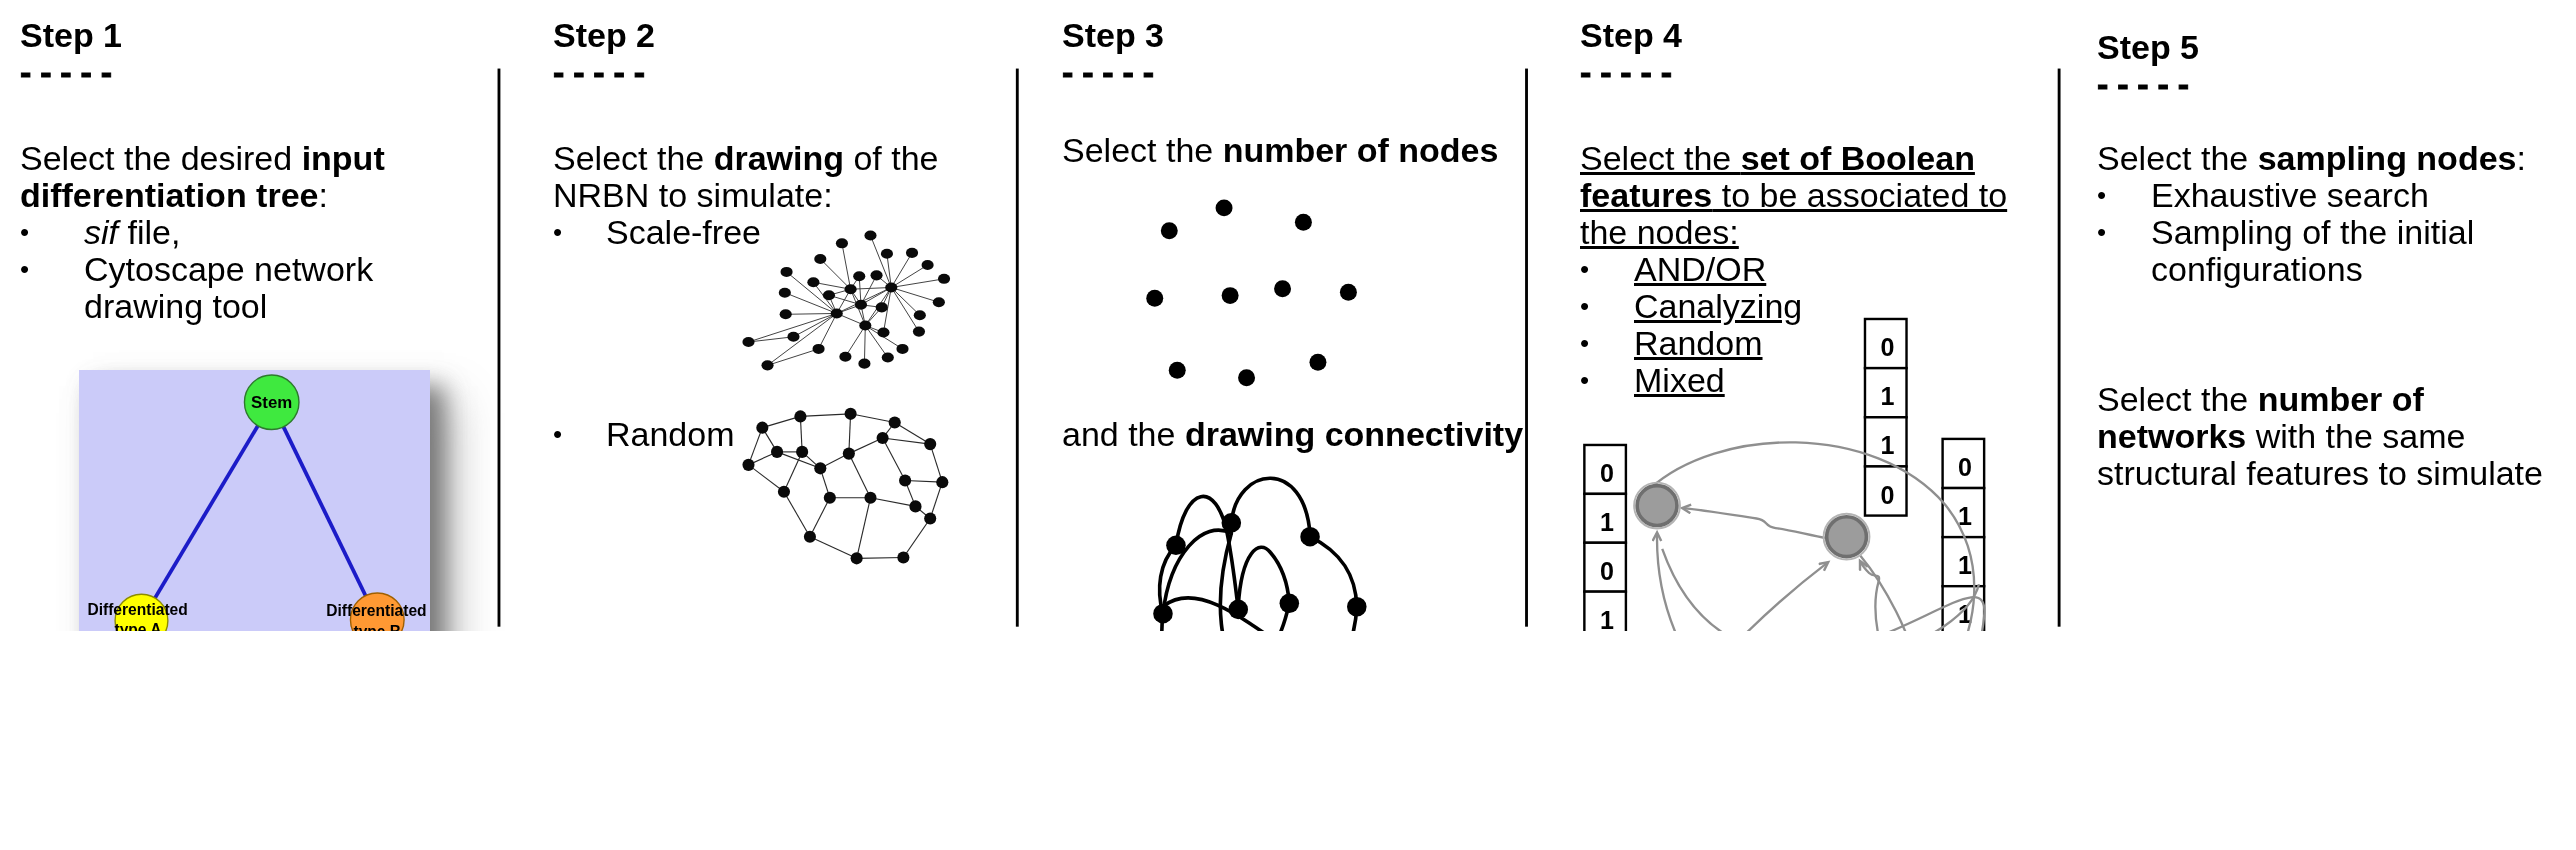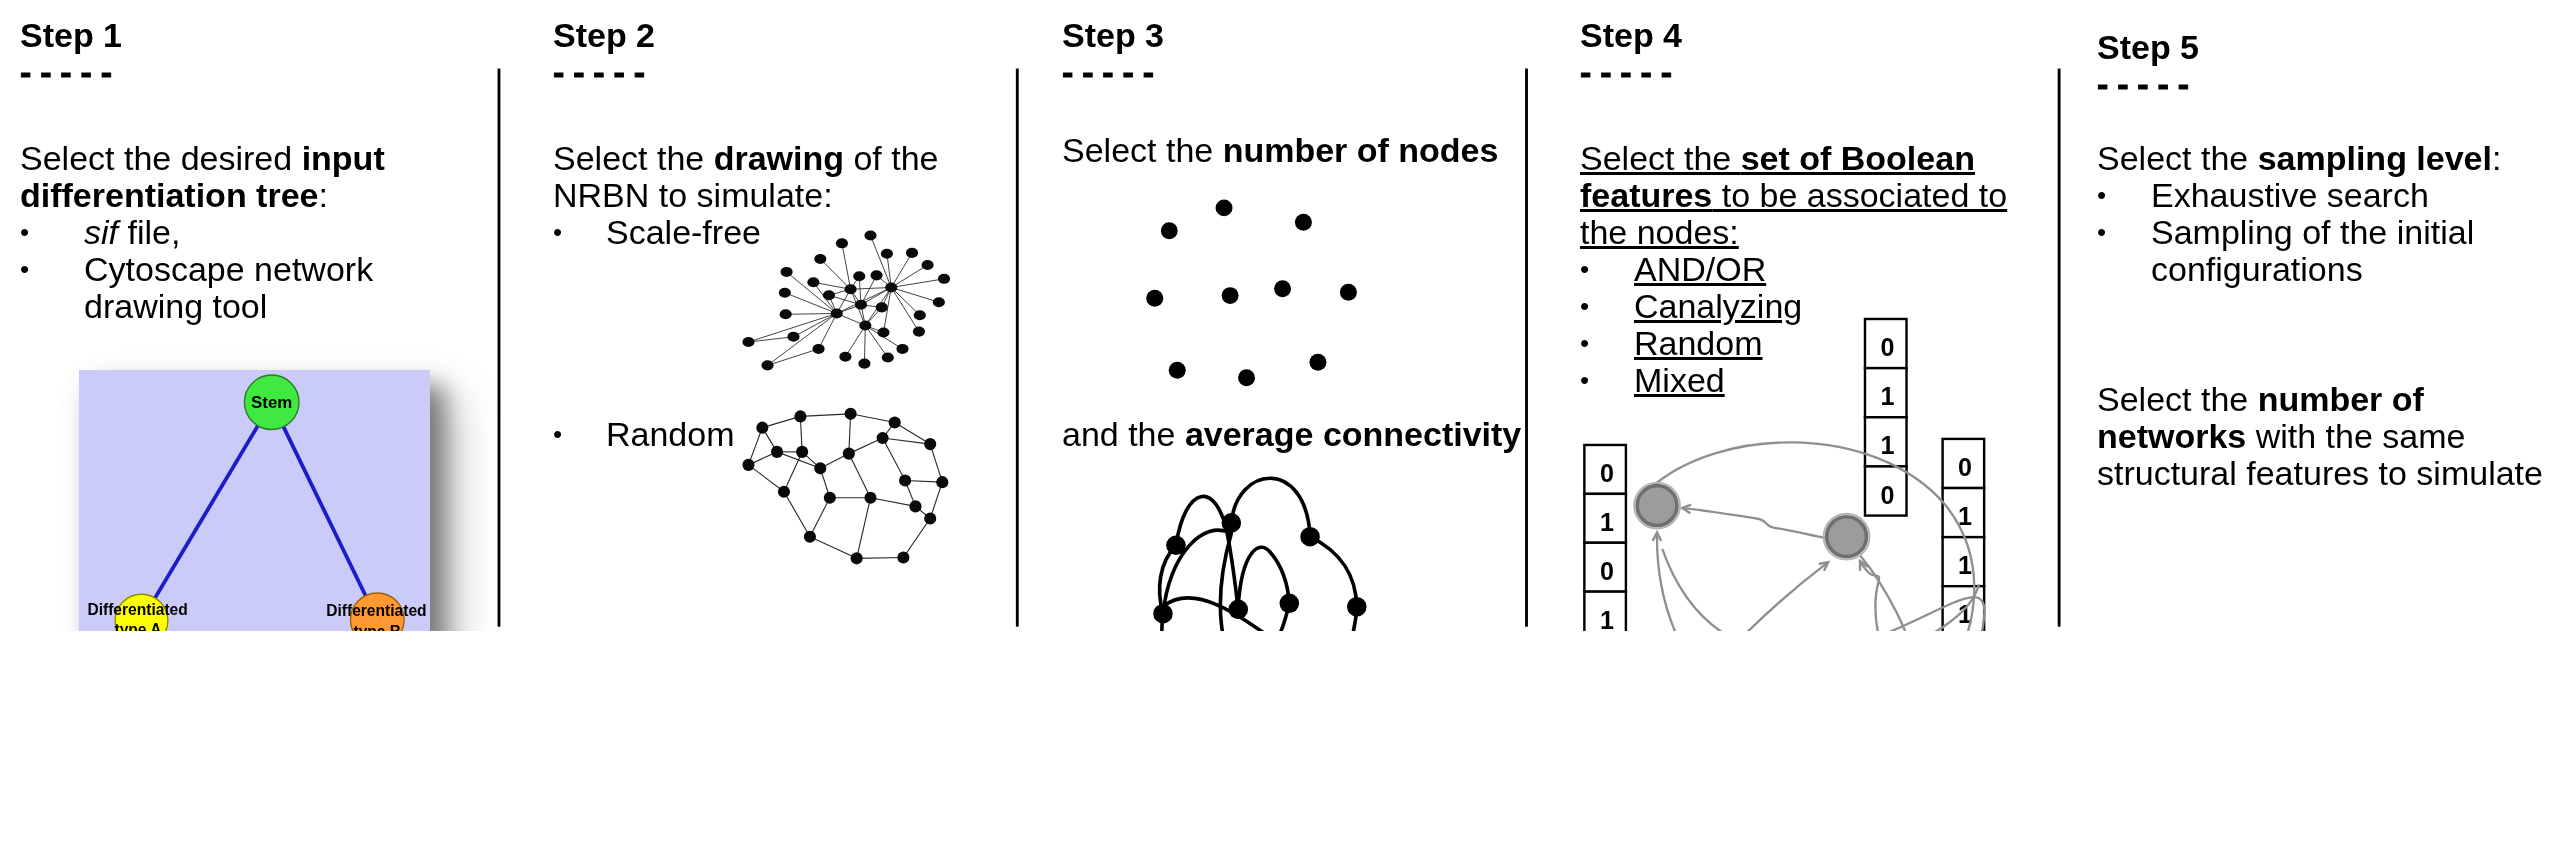--- a/index.html
+++ b/index.html
@@ -36,37 +36,37 @@
 </div>
 <div class="abs" style="left:553px;top:416px;">
   <div class="bl" style="padding-left:53px;"><span class="bu">•</span>Random</div>
 </div>
 
 <div class="abs" style="left:1062px;top:17.3px;"><b>Step 3<br><span class="dsh">- - - - -</span></b></div>
 <div class="abs" style="left:1062px;top:132px;">
   Select the <b>number of nodes</b>
 </div>
 <div class="abs" style="left:1062px;top:416px;">
-  and the <b>average connectivity</b>
+  and the <b>drawing connectivity</b>
 </div>
 
 <div class="abs" style="left:1580px;top:17.3px;"><b>Step 4<br><span class="dsh">- - - - -</span></b></div>
 <div class="abs" style="left:1580px;top:140px;text-decoration:underline;">
   Select the <b>set of Boolean</b><br>
   <b>features</b> to be associated to<br>
   the nodes:
   <div class="bl" style="padding-left:54px;"><span class="bu">•</span>AND/OR</div>
   <div class="bl" style="padding-left:54px;"><span class="bu">•</span>Canalyzing</div>
   <div class="bl" style="padding-left:54px;"><span class="bu">•</span>Random</div>
   <div class="bl" style="padding-left:54px;"><span class="bu">•</span>Mixed</div>
 </div>
 
 <div class="abs" style="left:2097px;top:17.3px;margin-top:12px;"><b>Step 5<br><span class="dsh">- - - - -</span></b></div>
 <div class="abs" style="left:2097px;top:140px;">
-  Select the <b>sampling level</b>:
+  Select the <b>sampling nodes</b>:
   <div class="bl" style="padding-left:54px;"><span class="bu">•</span>Exhaustive search</div>
   <div class="bl" style="padding-left:54px;"><span class="bu">•</span>Sampling of the initial<br>configurations</div>
 </div>
 <div class="abs" style="left:2097px;top:381px;">
   Select the <b>number of</b><br>
   <b>networks</b> with the same<br>
   structural features to simulate
 </div>
 
 <svg width="2576" height="851" viewBox="0 0 2977 983" style="font-size:39px">

